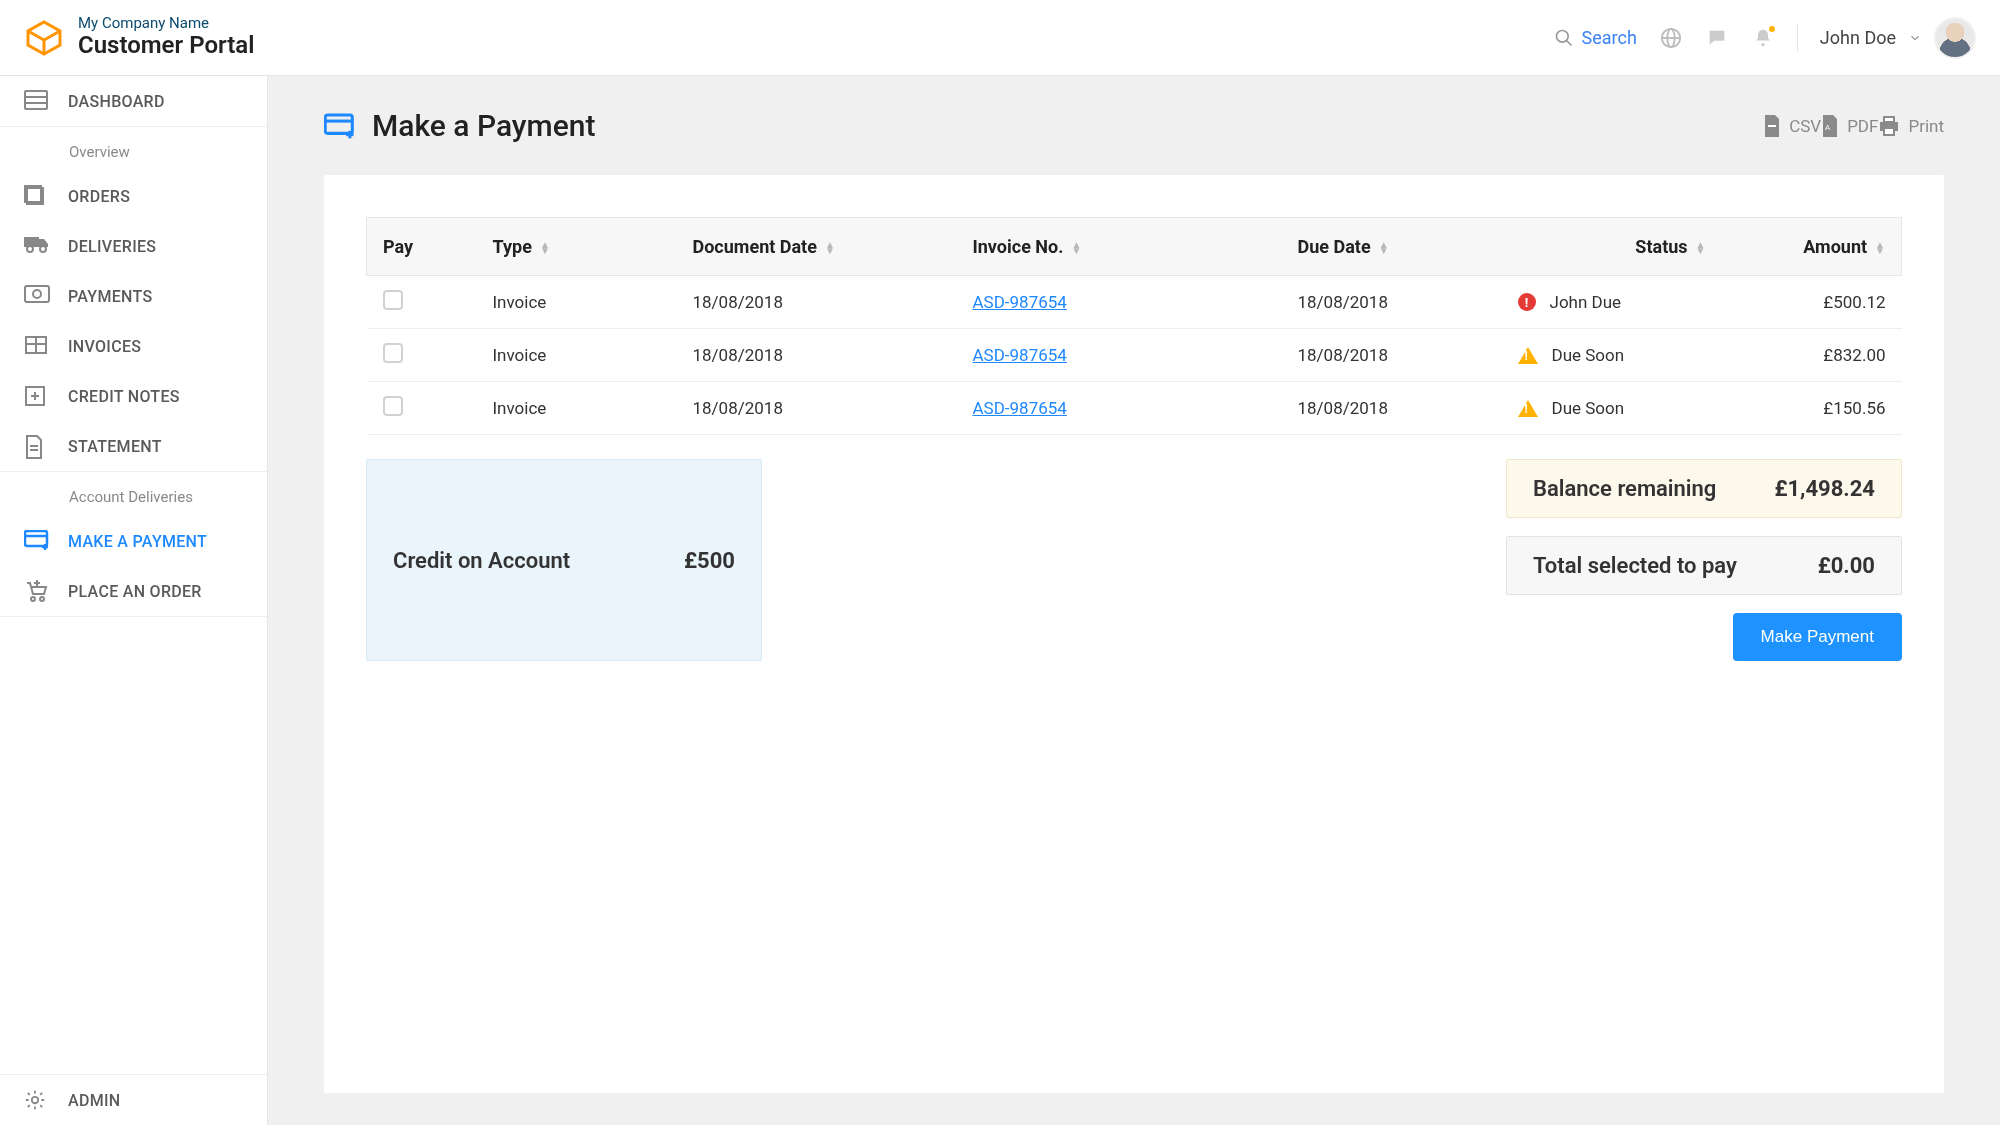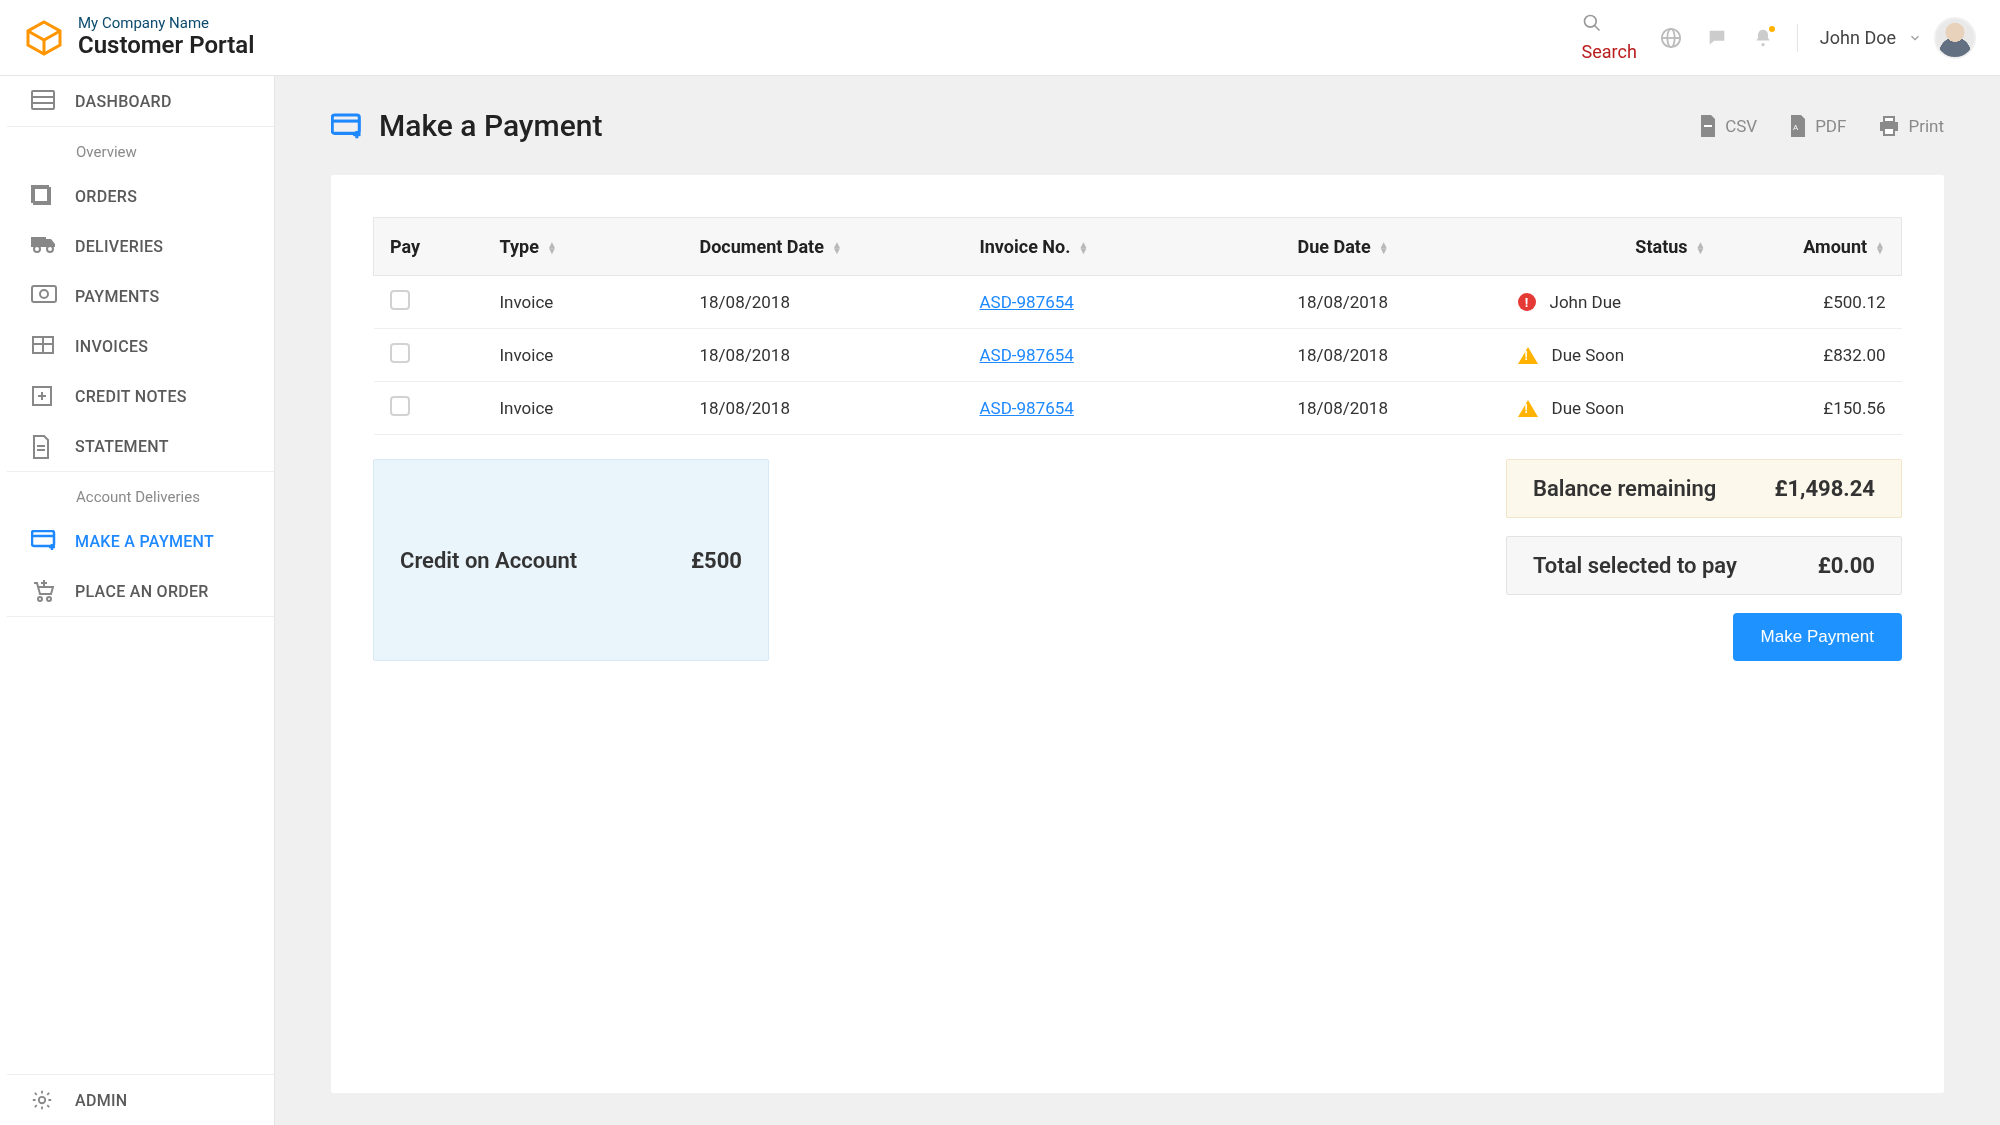--- a/index.html
+++ b/index.html
@@ -10,34 +10,34 @@
   .topbar {
     height: 76px; display: flex; align-items: center; padding: 0 24px;
     border-bottom: 1px solid #e5e5e5; background: #fff;
   }
   .brand { display: flex; align-items: center; gap: 14px; }
   .brand-text { line-height: 1.15; }
   .brand-small { font-size: 15px; color: #0c4a6e; }
   .brand-large { font-size: 24px; font-weight: 600; color: #222; }
   .top-spacer { flex: 1; }
   .top-actions { display: flex; align-items: center; gap: 22px; color: #999; }
-  .search-wrap { display: flex; gap: 8px; color: #b91c1c; font-size: 18px; flex-direction: column; }
+  .search-wrap { display: flex; align-items: center; gap: 8px; color: #3b82f6; font-size: 18px; }
   .top-icon { width: 24px; height: 24px; display: flex; align-items: center; justify-content: center; color: #bbb; position: relative; }
   .divider-v { width: 1px; height: 28px; background: #e5e5e5; }
   .user-chip { display: flex; align-items: center; gap: 12px; color: #444; font-size: 18px; }
   .avatar { width: 42px; height: 42px; border-radius: 50%; background:
     radial-gradient(circle at 50% 35%, #e9d2bc 0 30%, transparent 31%),
     radial-gradient(circle at 50% 90%, #627081 0 40%, transparent 41%),
     #e9e9e9;
     border: 2px solid #f0f0f0;
   }
   .badge-dot { position: absolute; top: -2px; right: -2px; width: 10px; height: 10px; border-radius: 50%; background: #ffb300; border: 2px solid #fff; }
 
   
-  .app-body { flex: 1; display: flex; min-height: 0; padding-left: 7px; }
+  .app-body { flex: 1; display: flex; min-height: 0; }
 
   
   .sidebar {
     width: 268px; border-right: 1px solid #e5e5e5; background: #fff;
     display: flex; flex-direction: column;
   }
   .side-heading { font-size: 15px; color: #8a8a8a; padding: 16px 24px 10px; margin-left: 45px; }
   .side-item {
     display: flex; align-items: center; gap: 18px; padding: 14px 24px;
     color: #5a5a5a; font-size: 16px; text-transform: uppercase; letter-spacing: .3px;
@@ -48,21 +48,21 @@
   .side-item .icon { width: 26px; height: 22px; color: #888; flex-shrink: 0; }
   .side-item.active .icon { color: #1e88ff; }
   .side-sep { border-top: 1px solid #eee; }
   .sidebar-bottom { margin-top: auto; border-top: 1px solid #eee; }
 
   
   .main { flex: 1; background: #f0f0f0; padding: 32px 56px; display: flex; flex-direction: column; }
   .page-head { display: flex; align-items: center; margin-bottom: 32px; }
   .page-title-wrap { display: flex; align-items: center; gap: 16px; }
   .page-title { font-size: 30px; font-weight: 500; color: #222; }
-  .page-actions { margin-left: auto; display: flex; gap: 32px; color: #8a8a8a; font-size: 17px; }
+  .page-actions { margin-left: auto; display: flex; color: #8a8a8a; font-size: 17px; }
   .page-action { display: flex; align-items: center; gap: 8px; cursor: pointer; }
 
   .card {
     background: #fff; border-radius: 2px; padding: 42px; flex: 1;
   }
 
   
   table.invoices { width: 100%; border-collapse: collapse; }
   .invoices thead th {
     background: #f7f7f7; text-align: left; font-weight: 700; font-size: 18px;

